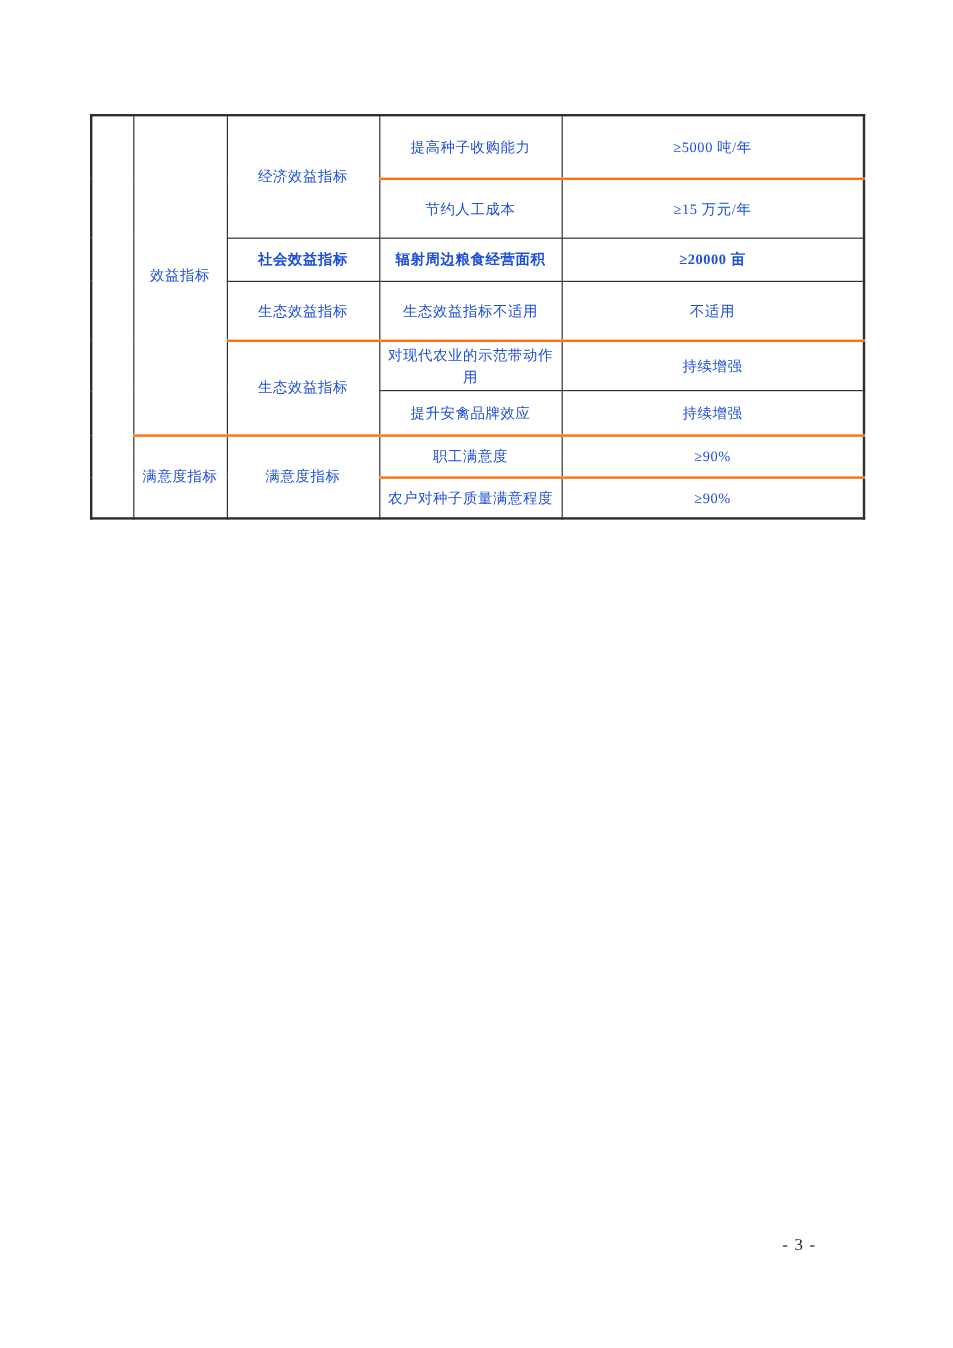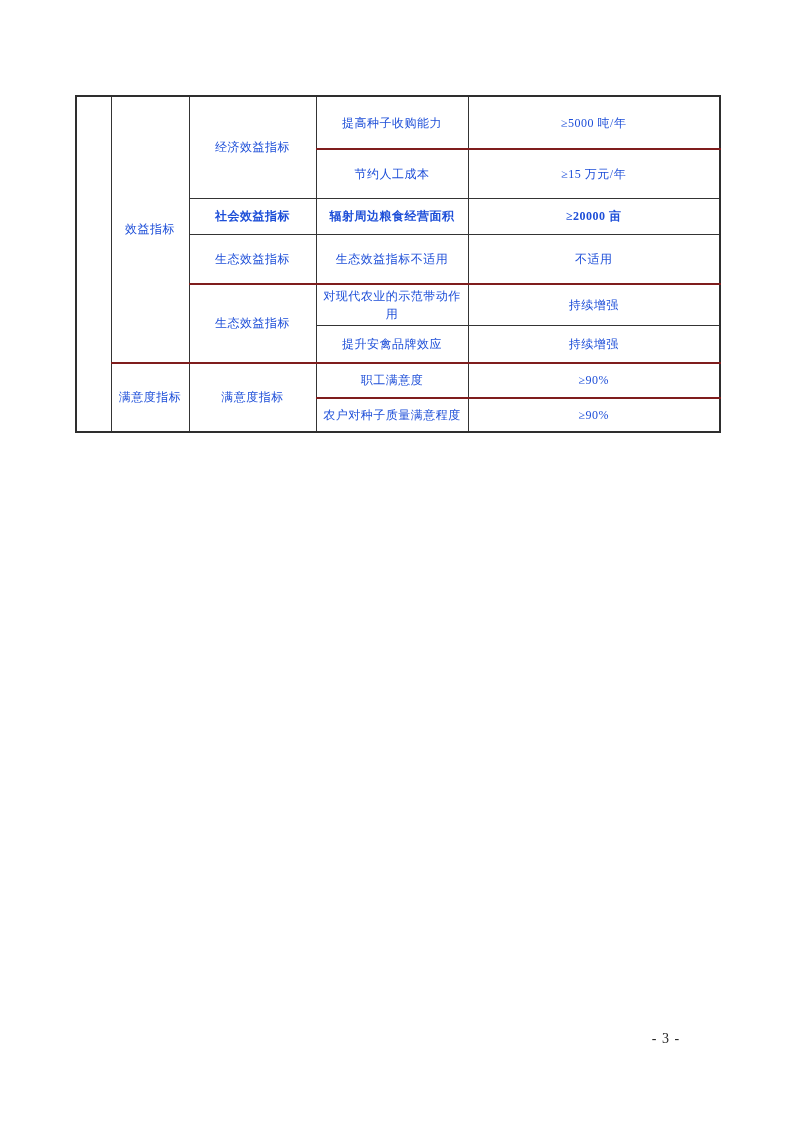--- a/index.html
+++ b/index.html
@@ -24,21 +24,21 @@
     text-align:center;
     vertical-align:middle;
     font-size:12px;
     letter-spacing:0.5px;
     line-height:1.5;
     padding:2px 5px;
     color:#1d4ed8;
     background:#ffffff;
   }
   
-  tr.hb > td { border-top:2px solid #7f1d1d; }
+  tr.hb > td { border-top:2px solid #f97316; }
   td.sep-left { border-left:2px solid #909090; }
   
   col.cA { width:35px; }
   col.cB { width:78px; }
   col.cC { width:127px; }
   col.cD { width:152px; }
   col.cE { width:252px; }
   
   tr.r1 { height:53px; }
   tr.r2 { height:49px; }

